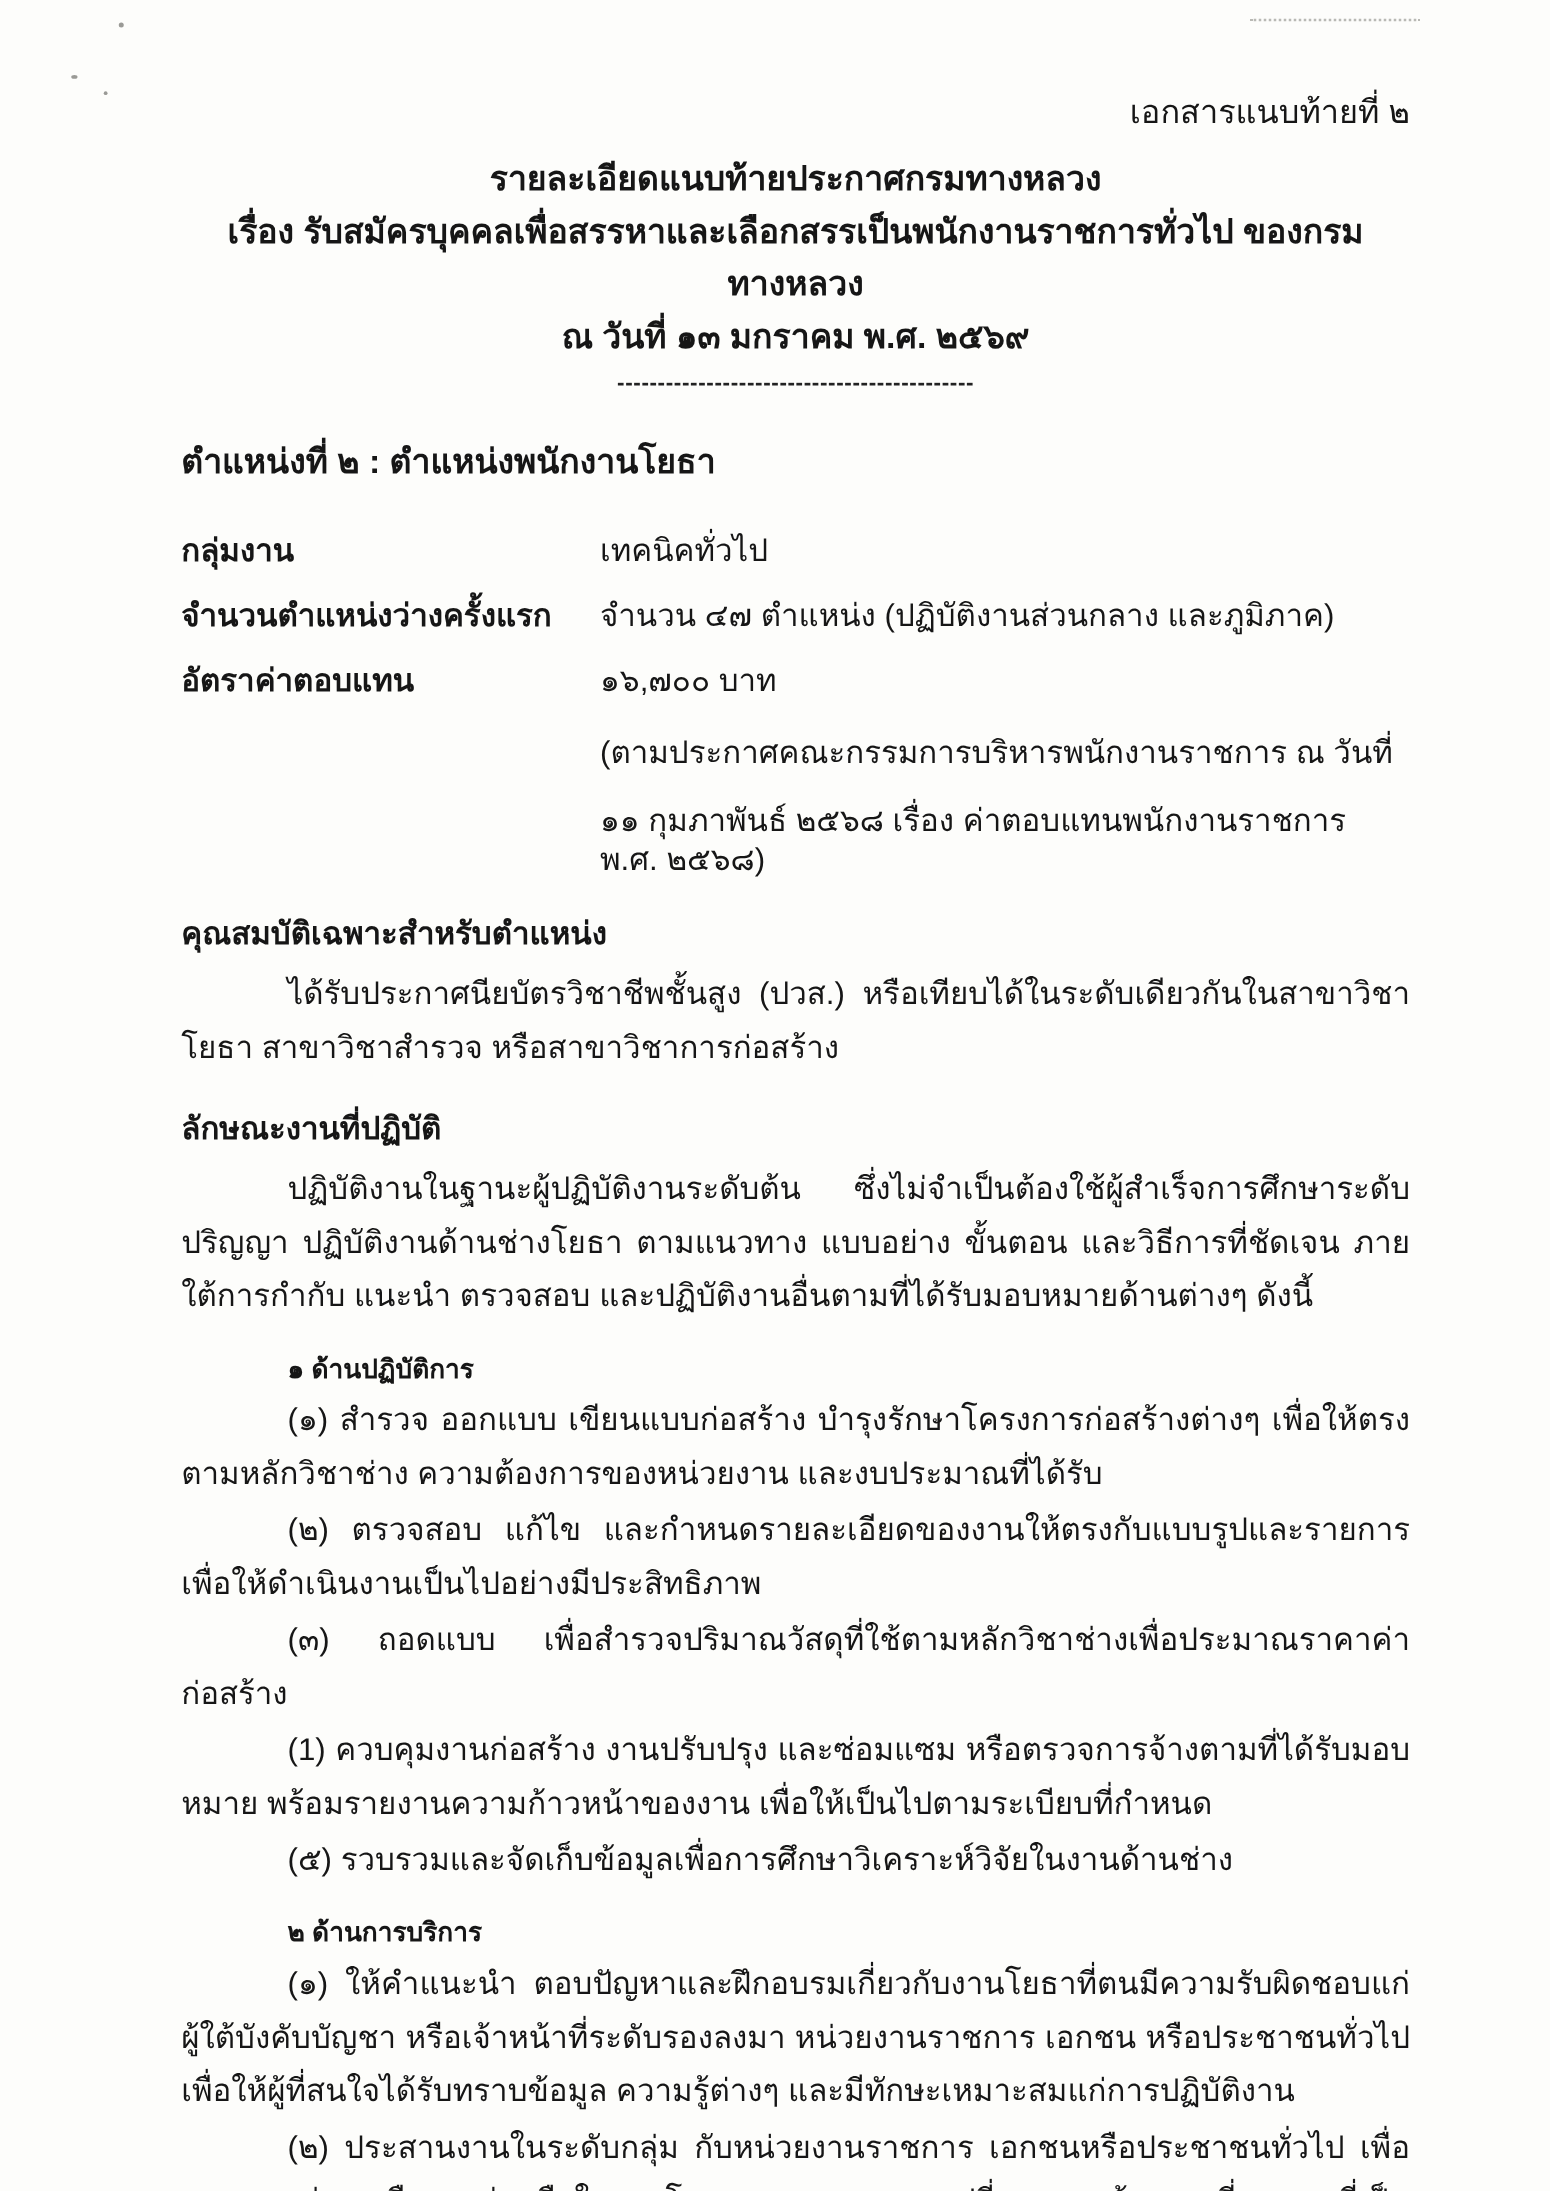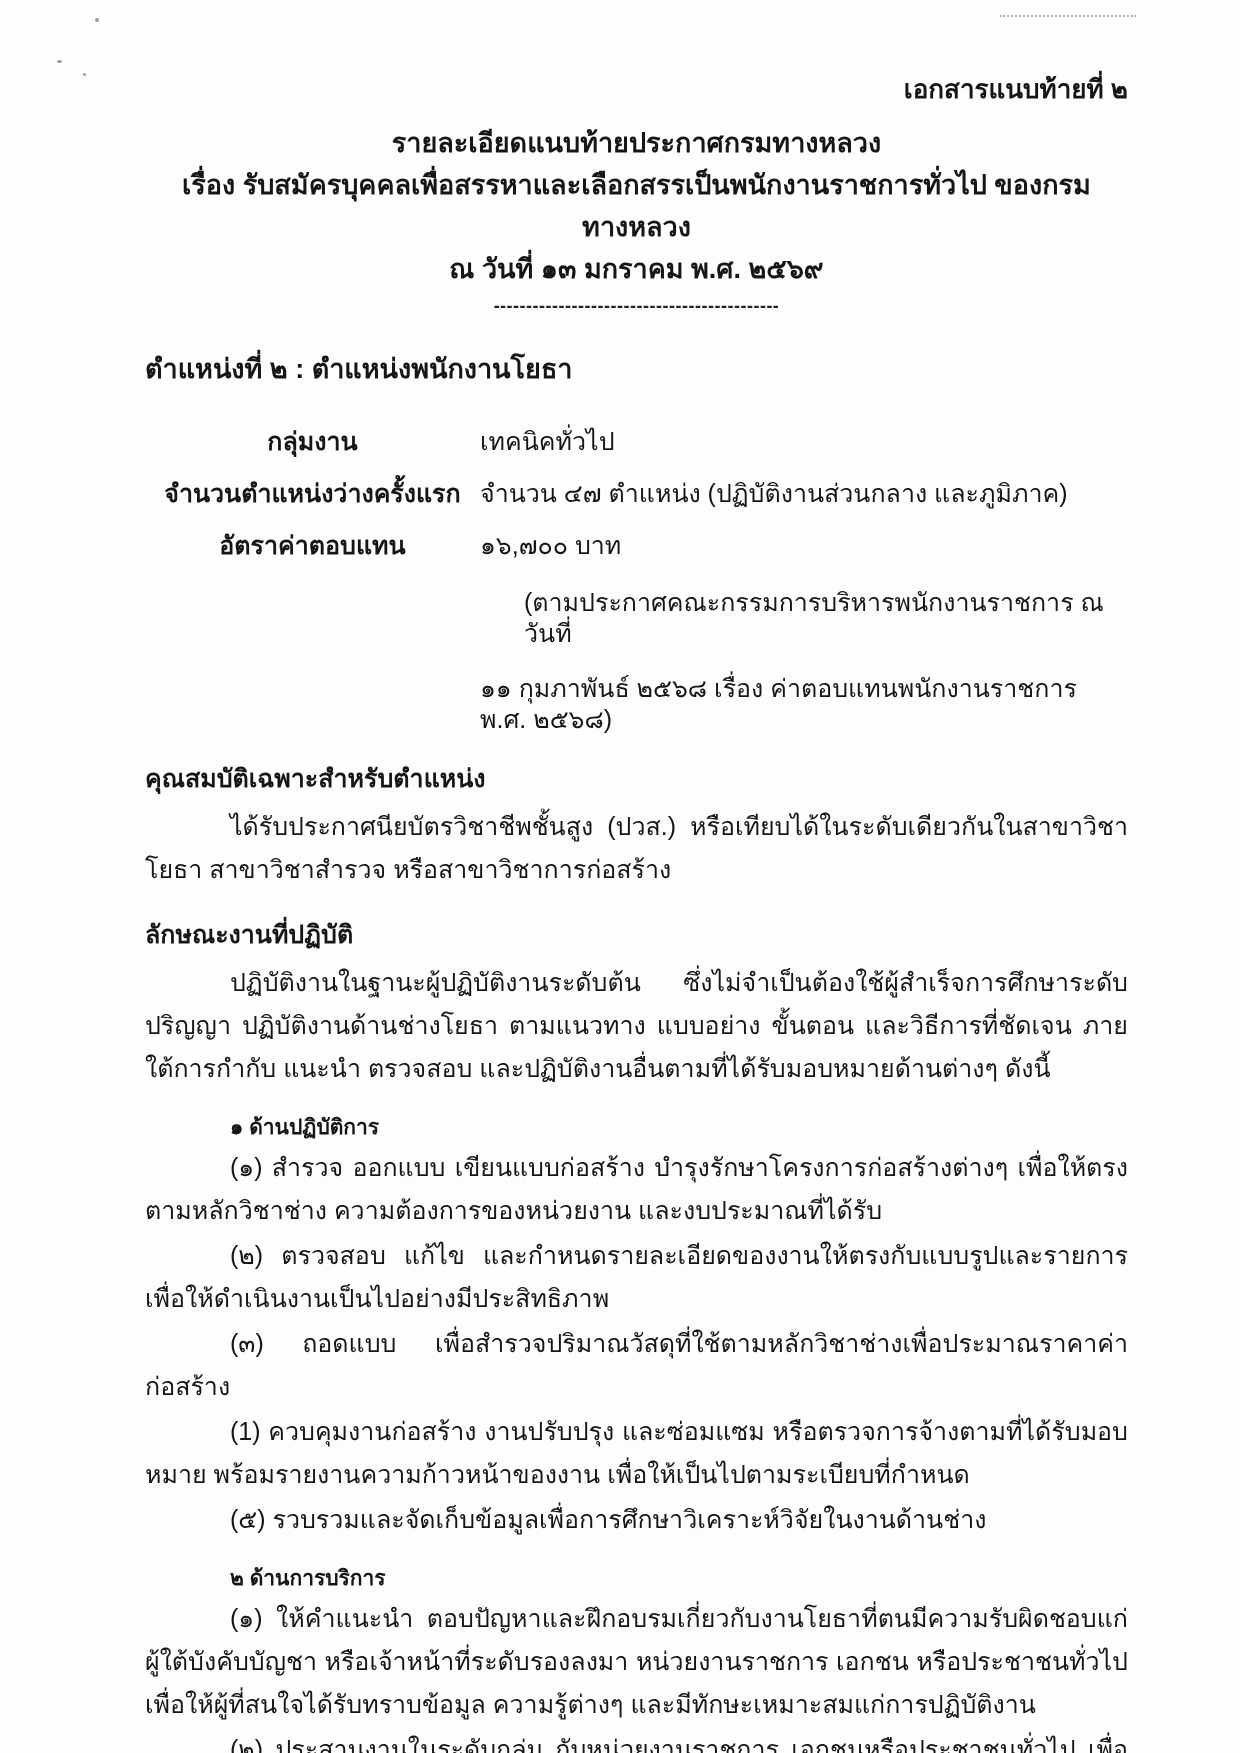--- a/index.html
+++ b/index.html
@@ -21,21 +21,20 @@
   .speck.s1 { left:95px;  top:18px; width:4px; height:4px; }
   .speck.s2 { left:57px;  top:60px; width:5px; height:3px; }
   .speck.s3 { left:83px;  top:73px; width:3px; height:3px; }
 
   .content { padding:72px 112px 0 145px; }
 
   .corner-note {
     text-align:right;
     font-size:26px;
     line-height:34px;
-    font-weight:bold;
   }
 
   .title-block {
     margin-top:16px;
     text-align:center;
     font-weight:bold;
     font-size:27px;
     line-height:42px;
   }
 
@@ -50,22 +49,22 @@
   }
 
   .pos-heading {
     margin-top:30px;
     font-weight:bold;
     font-size:27px;
   }
 
   .fields { margin-top:36px; font-size:25px; }
   .field-row { display:flex; margin-bottom:21px; line-height:31px; }
-  .field-row.note-row-first { margin-top:26px; margin-bottom:24px;gap:44px; }
-  .field-label { width:335px; flex:0 0 335px; font-weight:bold;text-align:center; }
+  .field-row.note-row-first { margin-top:26px; margin-bottom:24px; }
+  .field-label { width:335px; flex:0 0 335px; font-weight:bold; }
   .field-value { flex:1; }
 
   .section-heading {
     margin-top:26px;
     font-weight:bold;
     font-size:25px;
     line-height:34px;
   }
 
   p.body-para {

